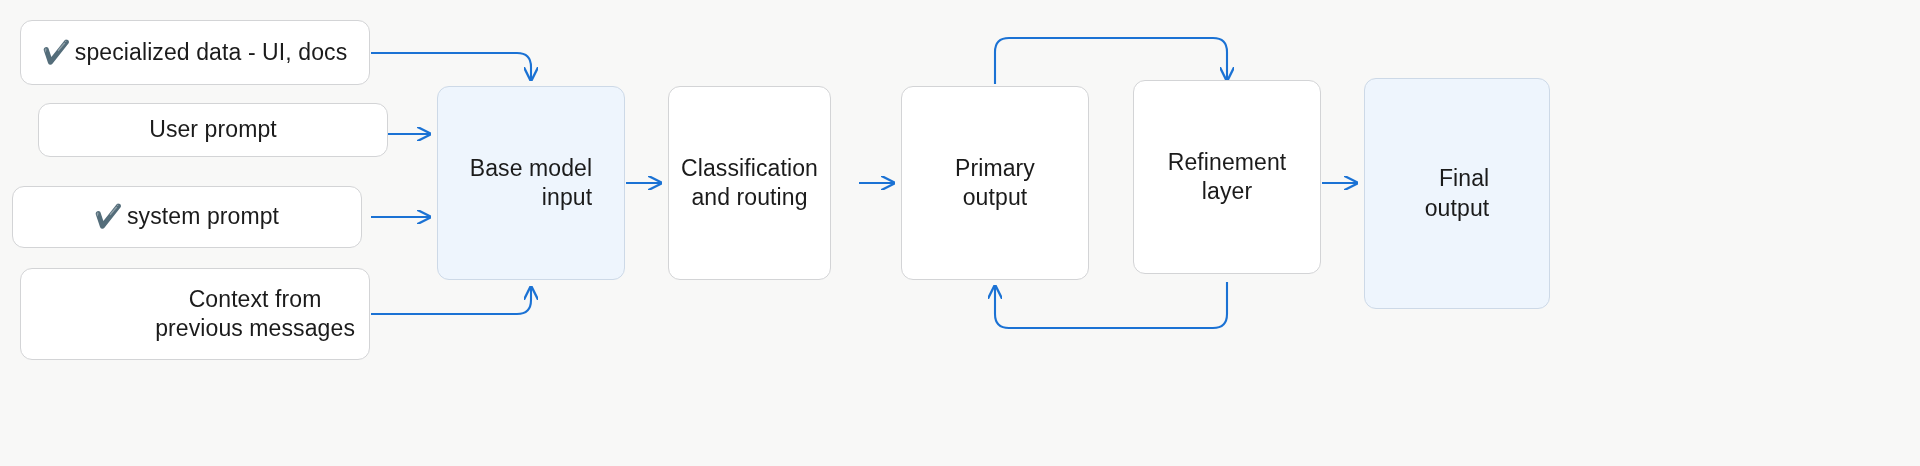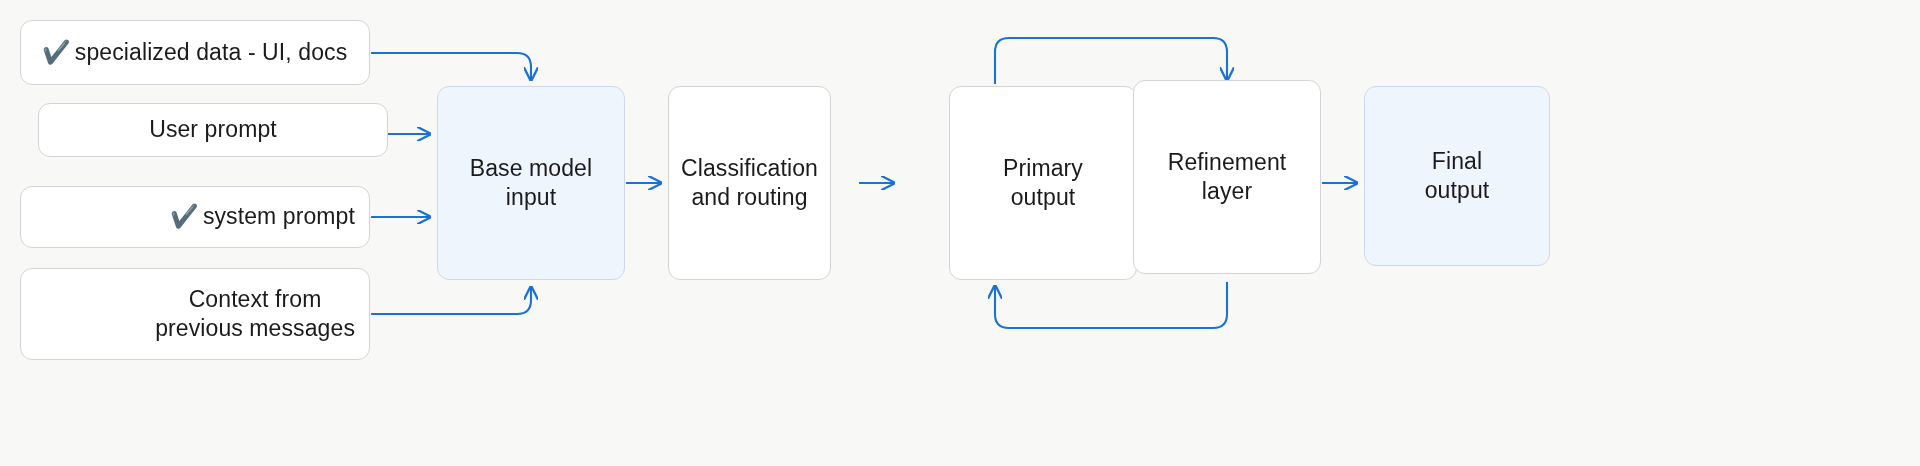--- a/index.html
+++ b/index.html
@@ -35,20 +35,21 @@
     background: #ffffff;
     color: #1b1b1b;
     font-size: 23px;
     line-height: 1.28;
     letter-spacing: 0.1px;
     z-index: 2;
   }
   .node.accent {
     background: #eef5fd;
     border-color: #cdd9e7;
+    text-align: right;
   }
   .node .label {
     white-space: pre-line;
     padding: 0 14px;
   }
   .glyph {
     display: inline-block;
     font-weight: 700;
     letter-spacing: -0.5px;
     margin-right: 4px;
@@ -79,47 +80,47 @@
   </svg>
 
   <div class="node" style="left:20px; top:20px; width:350px; height:65px;">
     <span class="label"><span class="glyph">✔️</span><span>specialized data - UI, docs</span></span>
   </div>
 
   <div class="node" style="left:20px; top:103px; width:350px; height:54px;margin-left:18px;">
     <span class="label">User prompt</span>
   </div>
 
-  <div class="node" style="left:20px; top:186px; width:350px; height:62px;justify-content:flex-end;">
+  <div class="node" style="left:12px; top:186px; width:350px; height:62px;">
     <span class="label"><span class="glyph">✔️</span><span>system prompt</span></span>
   </div>
 
   <div class="node" style="left:20px; top:268px; width:350px; height:92px;justify-content:flex-end;">
     <span class="label">Context from
 previous messages</span>
   </div>
 
   <div class="node accent" style="left:437px; top:86px; width:188px; height:194px;">
     <span class="label">Base model
 input</span>
   </div>
 
   <div class="node" style="left:668px; top:86px; width:163px; height:194px;">
     <span class="label">Classification
 and routing</span>
   </div>
 
-  <div class="node" style="left:901px; top:86px; width:188px; height:194px;margin-left:48px;">
+  <div class="node" style="left:901px; top:86px; width:188px; height:194px;">
     <span class="label">Primary
 output</span>
   </div>
 
   <div class="node" style="left:1133px; top:80px; width:188px; height:194px;">
     <span class="label">Refinement
 layer</span>
   </div>
 
-  <div class="node accent" style="left:1364px; top:86px; width:186px; height:180px;">
+  <div class="node accent" style="left:1364px; top:78px; width:186px; height:231px;">
     <span class="label">Final
 output</span>
   </div>
 
 </div>
 
 </body></html>

